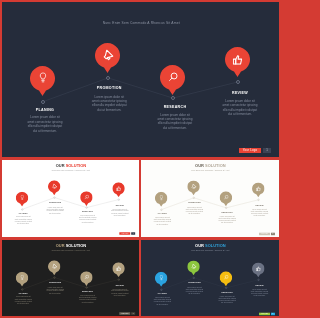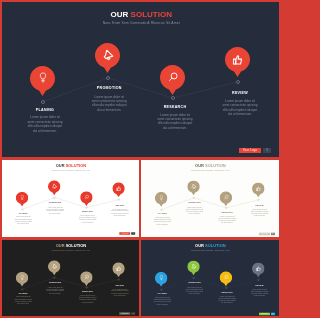--- a/index.html
+++ b/index.html
@@ -57,24 +57,20 @@
   
   .s-br2 .p1 .shape{fill:#2aa3e0;} .s-br2 .p2 .shape{fill:#8cc63e;}
   .s-br2 .p3 .shape{fill:#f5bd11;} .s-br2 .p4 .shape{fill:#6a7183;}
 </style>
 </head>
 <body>
 
 <div class="page">
   <div class="slide s-main">
   <div class="inner" style="transform: scale(1);">
-    <div class="title">
-      <span>OUR</span>
-      <span class="red">SOLUTION</span>
-    </div>
     <div class="subtitle">Nunc Enim Sem Commodo A Rhoncus Sit Amet</div>
 
     <svg class="line" width="277" height="155">
       <polyline points="40.75,99.75 106.1,75.9 171.0,96.1 236.2,79.85" fill="none" stroke-width="0.8"></polyline>
     </svg>
 
     <div class="pin p1" style="left:28px;top:63.5px">
       <svg class="shape" viewBox="0 0 50 60">
             <path d="M18 49 A25 25 0 1 1 32 49 C29.5 53.5 26.6 57.2 25 60 C23.4 57.2 20.5 53.5 18 49 Z"></path>
           </svg>

